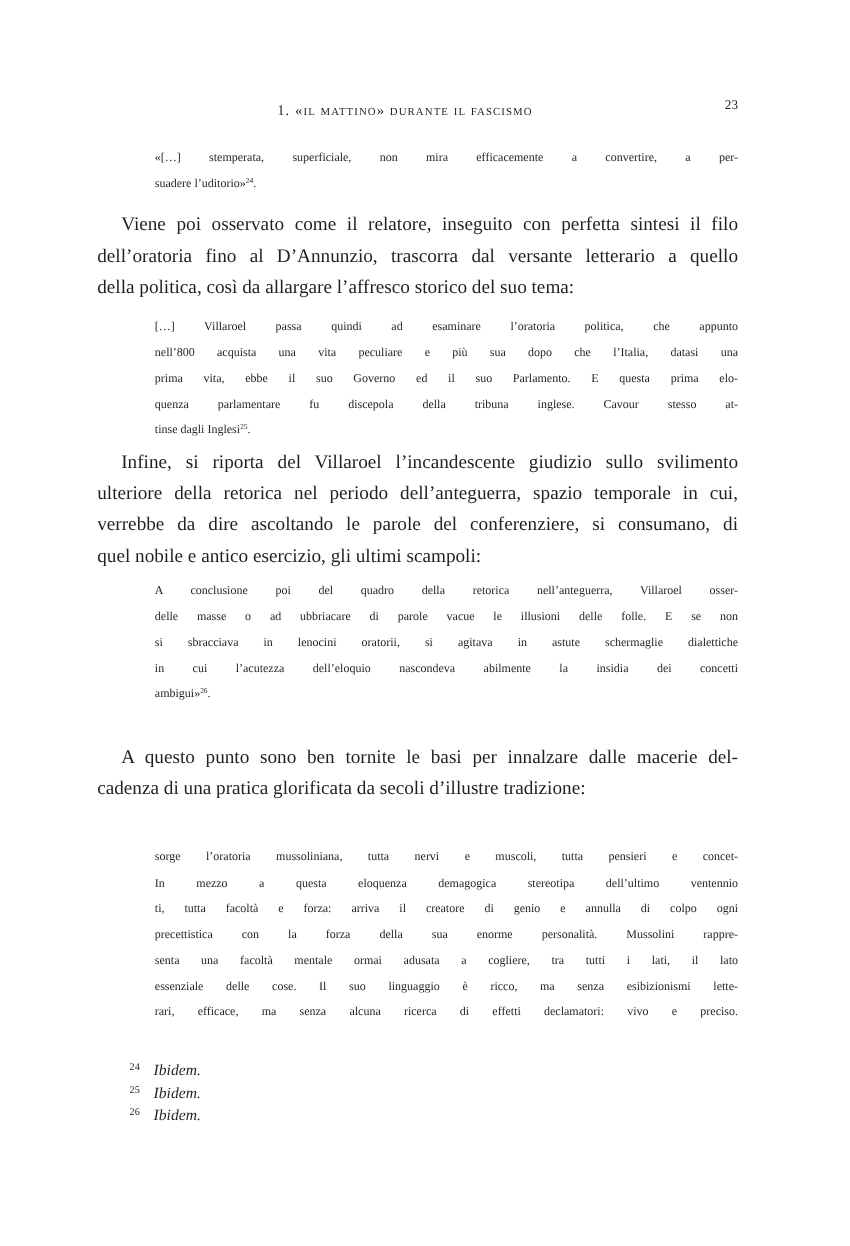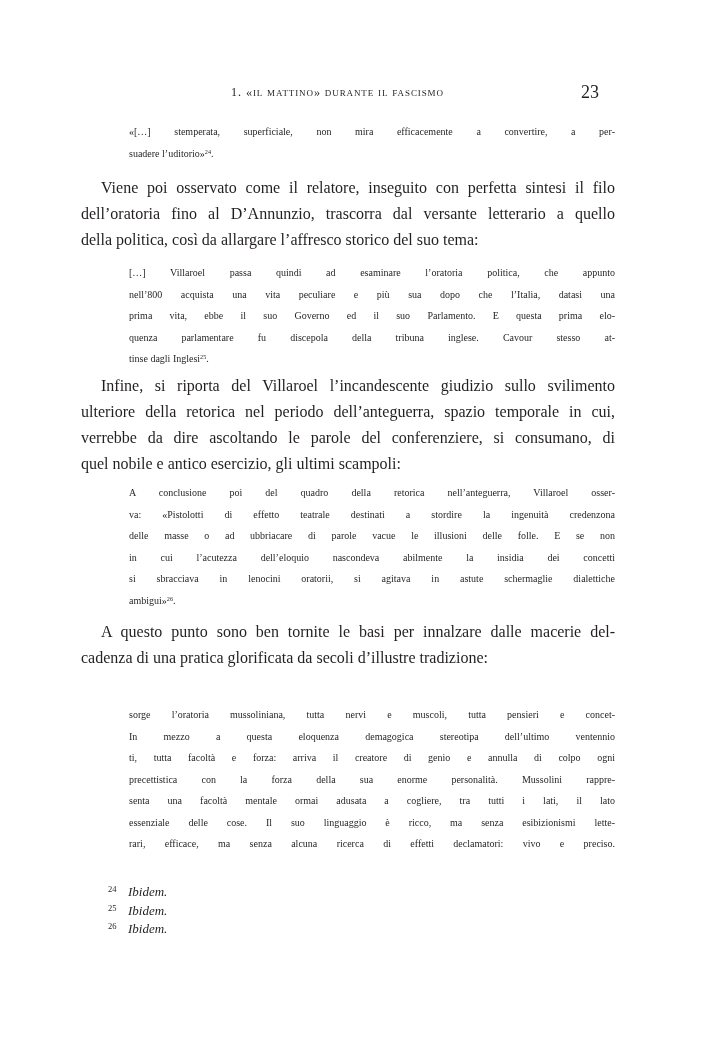--- a/index.html
+++ b/index.html
@@ -2,21 +2,21 @@
 <html><head>
 <meta charset="utf-8">
 <style>
   html, body { margin: 0; padding: 0; background: #ffffff; }
   body { width: 708px; height: 1038px; position: relative; overflow: hidden;
          font-family: "Liberation Serif", "DejaVu Serif", serif; color: #231f20; }
   .page { position: absolute; left: 0; top: 0; width: 708px; height: 836px; }
   .running-head { position: absolute; top: 82px; left: 81px; width: 534px; height: 22px; }
   .rh-title { position: absolute; left: 150px; top: 3px; font-size: 12.2px; letter-spacing: 0.9px;
               font-variant: small-caps; text-transform: lowercase; }
-  .rh-num { position: absolute; right: 16px; top: 0; font-size: 18px; }
+  .rh-num { position: absolute; right: 0; top: 0; font-size: 11px; }
 
   .block { position: absolute; }
   .line { display: block; white-space: nowrap; text-align: justify; text-align-last: justify; }
   .line.last { text-align-last: left; }
   .body-text { left: 81px; width: 534px; font-size: 16px; }
   .body-text .line { height: 26px; line-height: 26px; }
   .quote { left: 129px; width: 486px; font-size: 10px; }
   .quote .line { height: 21.5px; line-height: 21.5px; }
   .indent { padding-left: 20px; }
   sup { font-size: 0.62em; line-height: 0; vertical-align: 0.55em; }
@@ -57,24 +57,23 @@
 
   <div class="block body-text" style="top:373px">
     <span class="line indent">Infine, si riporta del Villaroel l’incandescente giudizio sullo svilimento</span>
     <span class="line">ulteriore della retorica nel periodo dell’anteguerra, spazio temporale in cui,</span>
     <span class="line">verrebbe da dire ascoltando le parole del conferenziere, si consumano, di</span>
     <span class="line last">quel nobile e antico esercizio, gli ultimi scampoli:</span>
   </div>
 
   <div class="block quote" style="top:482px">
     <span class="line">A conclusione poi del quadro della retorica nell’anteguerra, Villaroel osser-</span>
-    <span class="line">va: «Pistolotti di effetto teatrale destinati a stordire la ingenuità credenzona</span>
     <span class="line">delle masse o ad ubbriacare di parole vacue le illusioni delle folle. E se non</span>
+    <span class="line">si sbracciava in lenocini oratorii, si agitava in astute schermaglie dialettiche</span>
     <span class="line">in cui l’acutezza dell’eloquio nascondeva abilmente la insidia dei concetti</span>
-    <span class="line">si sbracciava in lenocini oratorii, si agitava in astute schermaglie dialettiche</span>
     <span class="line last"><span>ambigui»</span><sup>26</sup><span>.</span></span>
   </div>
 
   <div class="block body-text" style="top:619px">
     <span class="line indent">A questo punto sono ben tornite le basi per innalzare dalle macerie del-</span>
     <span class="line last">cadenza di una pratica glorificata da secoli d’illustre tradizione:</span>
   </div>
 
   <div class="block quote" style="top:704px">
     <span class="line">sorge l’oratoria mussoliniana, tutta nervi e muscoli, tutta pensieri e concet-</span>

